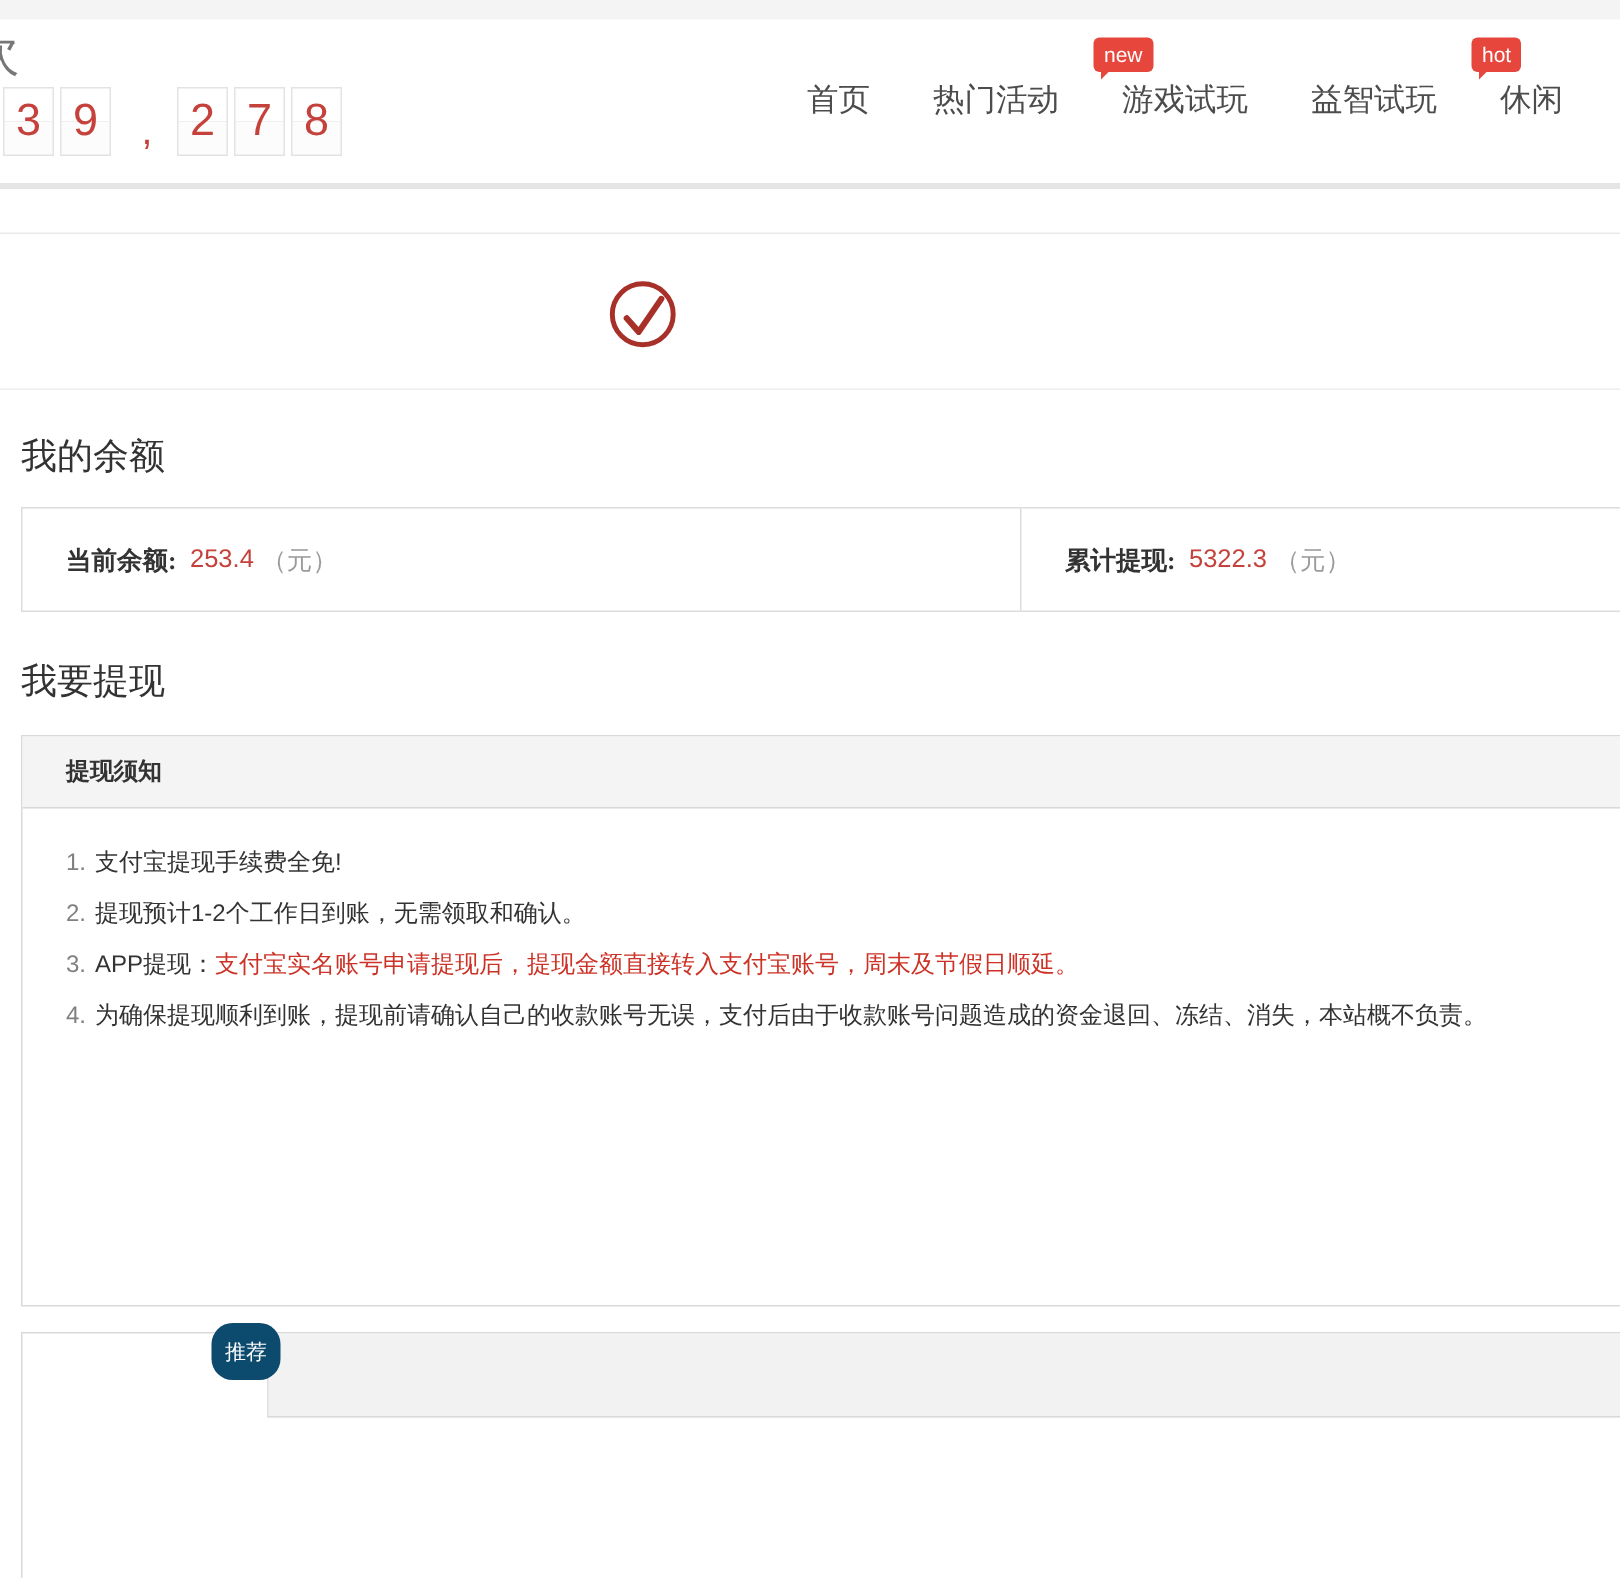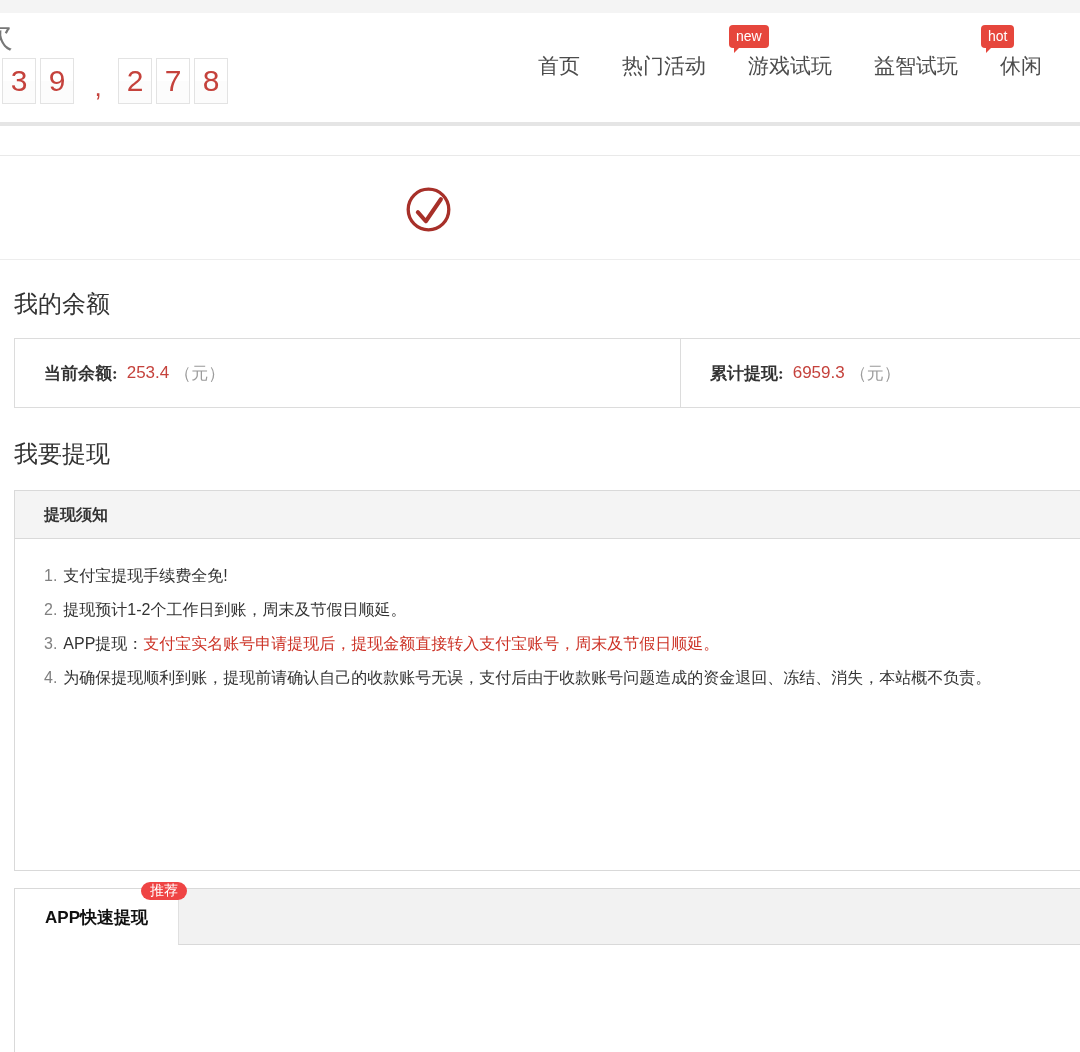--- a/index.html
+++ b/index.html
@@ -74,22 +74,22 @@
   .tab-active{
     position:absolute;left:0;top:0;width:163px;height:56px;background:#fff;
     display:flex;align-items:center;justify-content:center;
     font-size:17px;font-weight:bold;color:#111;cursor:pointer;z-index:2;
   }
   .tab-rest{
     position:absolute;left:163px;top:0;width:1021px;height:55px;background:#f2f2f2;
     border-bottom:1px solid #d9d9d9;border-left:1px solid #e0e0e0;box-sizing:content-box;
   }
   .tab-badge{
-    position:absolute;left:126px;top:-7px;z-index:3;background:#ef4444;color:#fff;
-    font-size:14px;line-height:14px;padding:2px 9px;border-radius:14px;font-family:Liberation Mono, monospace;
+    position:absolute;left:126px;top:-7px;z-index:3;background:#0c4a6e;color:#fff;
+    font-size:14px;line-height:14px;padding:12px 9px;border-radius:14px;
   }
 </style>
 </head>
 <body>
 
 <div class="page">
 
   <div class="top-strip"></div>
 
   <div class="partial-char">次</div>
@@ -130,44 +130,43 @@
   <div class="sec-title balance">我的余额</div>
 
   <div class="balance-box">
     <div class="balance-cell first">
       <span class="balance-label">当前余额:</span>
       <span class="balance-value">253.4</span>
       <span class="balance-unit">（元）</span>
     </div>
     <div class="balance-cell">
       <span class="balance-label">累计提现:</span>
-      <span class="balance-value">6959.3</span>
+      <span class="balance-value">5322.3</span>
       <span class="balance-unit">（元）</span>
     </div>
   </div>
 
   <div class="sec-title withdraw">我要提现</div>
 
   <div class="rules-box">
     <div class="rules-header">提现须知</div>
     <div class="rules-body">
       <div class="rule">
         <span class="rule-num">1.</span><span>支付宝提现手续费全免!</span>
       </div>
       <div class="rule">
-        <span class="rule-num">2.</span><span>提现预计1-2个工作日到账，周末及节假日顺延。</span>
+        <span class="rule-num">2.</span><span>提现预计1-2个工作日到账，无需领取和确认。</span>
       </div>
       <div class="rule">
         <span class="rule-num">3.</span><span>APP提现：</span><span class="rule-red">支付宝实名账号申请提现后，提现金额直接转入支付宝账号，周末及节假日顺延。</span>
       </div>
       <div class="rule">
         <span class="rule-num">4.</span><span>为确保提现顺利到账，提现前请确认自己的收款账号无误，支付后由于收款账号问题造成的资金退回、冻结、消失，本站概不负责。</span>
       </div>
     </div>
   </div>
 
   <div class="tabs-box">
-    <div class="tab-active">APP快速提现</div>
     <div class="tab-rest"></div>
     <div class="tab-badge">推荐</div>
   </div>
 
 </div>
 
 </body></html>

